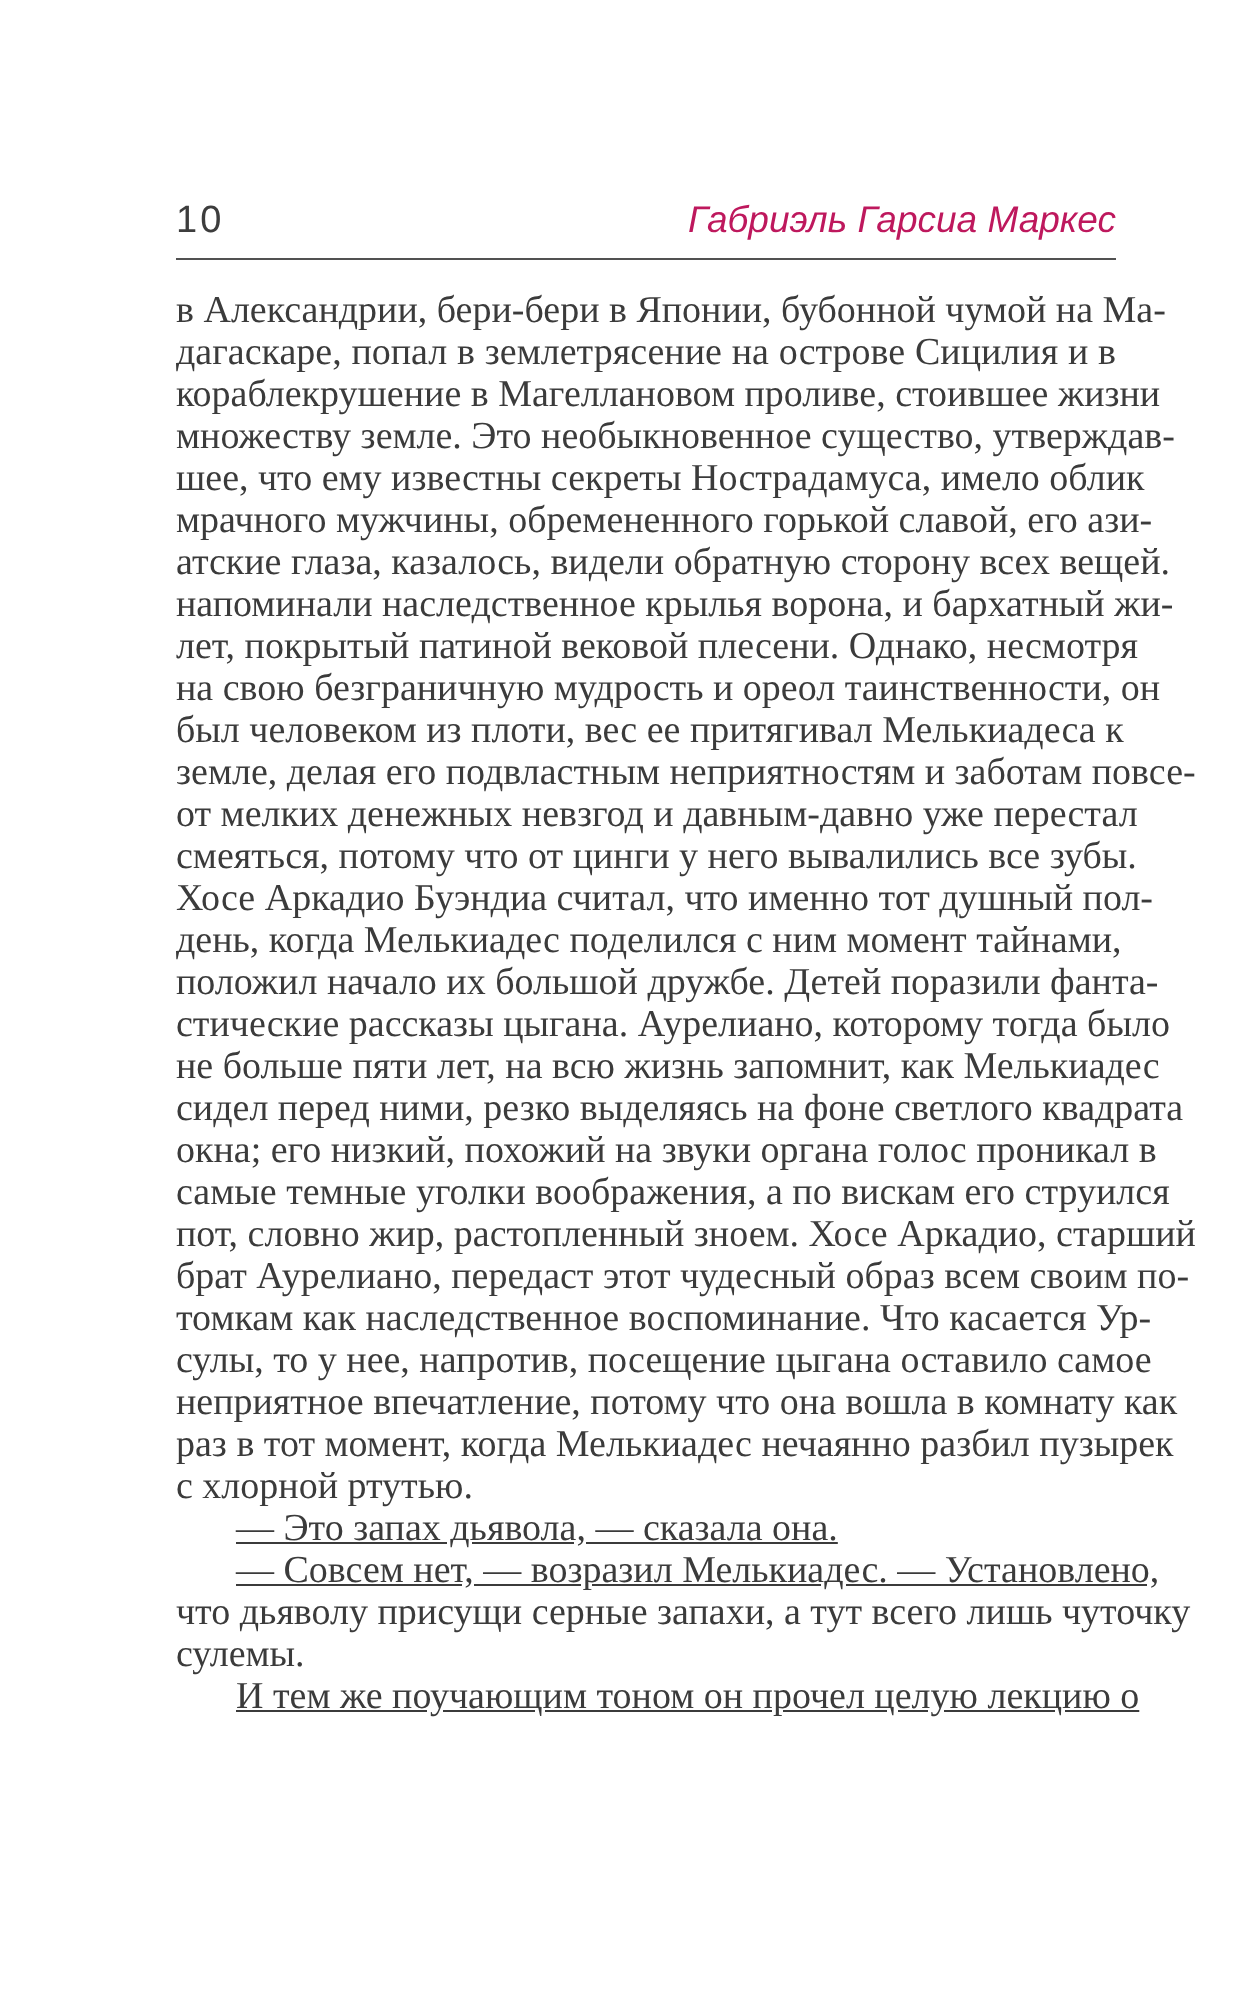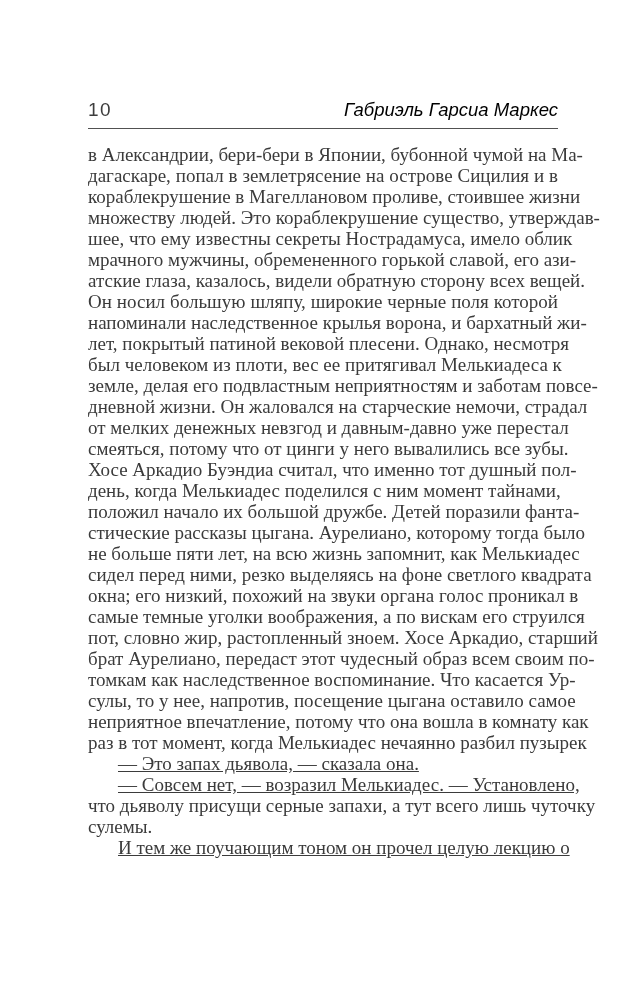--- a/index.html
+++ b/index.html
@@ -31,21 +31,21 @@
 
   .page-number {
     font-size: 19px;
     letter-spacing: 1.5px;
     color: #3d3d3d;
   }
 
   .running-title {
     font-size: 18.5px;
     font-style: italic;
-    color: #000000;
+    color: #be185d;
   }
 
   .body-text {
     margin-top: 15px;
     font-size: 19px;
     line-height: 21px;
     color: #3b3b3b;
   }
 
   .line {
@@ -73,46 +73,46 @@
 
     <div class="running-header">
       <span class="page-number">10</span>
       <span class="running-title">Габриэль Гарсиа Маркес</span>
     </div>
 
     <div class="body-text">
         <div class="line">в Александрии, бери-бери в Японии, бубонной чумой на Ма-</div>
         <div class="line">дагаскаре, попал в землетрясение на острове Сицилия и в</div>
         <div class="line">кораблекрушение в Магеллановом проливе, стоившее жизни</div>
-        <div class="line">множеству людей. Это кораблекрушение существо, утверждав-</div>
+        <div class="line">множеству земле. Это необыкновенное существо, утверждав-</div>
         <div class="line">шее, что ему известны секреты Нострадамуса, имело облик</div>
         <div class="line">мрачного мужчины, обремененного горькой славой, его ази-</div>
         <div class="line">атские глаза, казалось, видели обратную сторону всех вещей.</div>
-        <div class="line">Он носил большую шляпу, широкие черные поля которой</div>
         <div class="line">напоминали наследственное крылья ворона, и бархатный жи-</div>
         <div class="line">лет, покрытый патиной вековой плесени. Однако, несмотря</div>
+        <div class="line">на свою безграничную мудрость и ореол таинственности, он</div>
         <div class="line">был человеком из плоти, вес ее притягивал Мелькиадеса к</div>
         <div class="line">земле, делая его подвластным неприятностям и заботам повсе-</div>
-        <div class="line">дневной жизни. Он жаловался на старческие немочи, страдал</div>
         <div class="line">от мелких денежных невзгод и давным-давно уже перестал</div>
         <div class="line">смеяться, потому что от цинги у него вывалились все зубы.</div>
         <div class="line">Хосе Аркадио Буэндиа считал, что именно тот душный пол-</div>
         <div class="line">день, когда Мелькиадес поделился с ним момент тайнами,</div>
         <div class="line">положил начало их большой дружбе. Детей поразили фанта-</div>
         <div class="line">стические рассказы цыгана. Аурелиано, которому тогда было</div>
         <div class="line">не больше пяти лет, на всю жизнь запомнит, как Мелькиадес</div>
         <div class="line">сидел перед ними, резко выделяясь на фоне светлого квадрата</div>
         <div class="line">окна; его низкий, похожий на звуки органа голос проникал в</div>
         <div class="line">самые темные уголки воображения, а по вискам его струился</div>
         <div class="line">пот, словно жир, растопленный зноем. Хосе Аркадио, старший</div>
         <div class="line">брат Аурелиано, передаст этот чудесный образ всем своим по-</div>
         <div class="line">томкам как наследственное воспоминание. Что касается Ур-</div>
         <div class="line">сулы, то у нее, напротив, посещение цыгана оставило самое</div>
         <div class="line">неприятное впечатление, потому что она вошла в комнату как</div>
         <div class="line">раз в тот момент, когда Мелькиадес нечаянно разбил пузырек</div>
+        <div class="line endline">с хлорной ртутью.</div>
         <div class="line endline indent">— Это запах дьявола, — сказала она.</div>
         <div class="line indent">— Совсем нет, — возразил Мелькиадес. — Установлено,</div>
         <div class="line">что дьяволу присущи серные запахи, а тут всего лишь чуточку</div>
         <div class="line endline">сулемы.</div>
         <div class="line indent">И тем же поучающим тоном он прочел целую лекцию о</div>
       </div>
 
   </div>
 </div>
 

